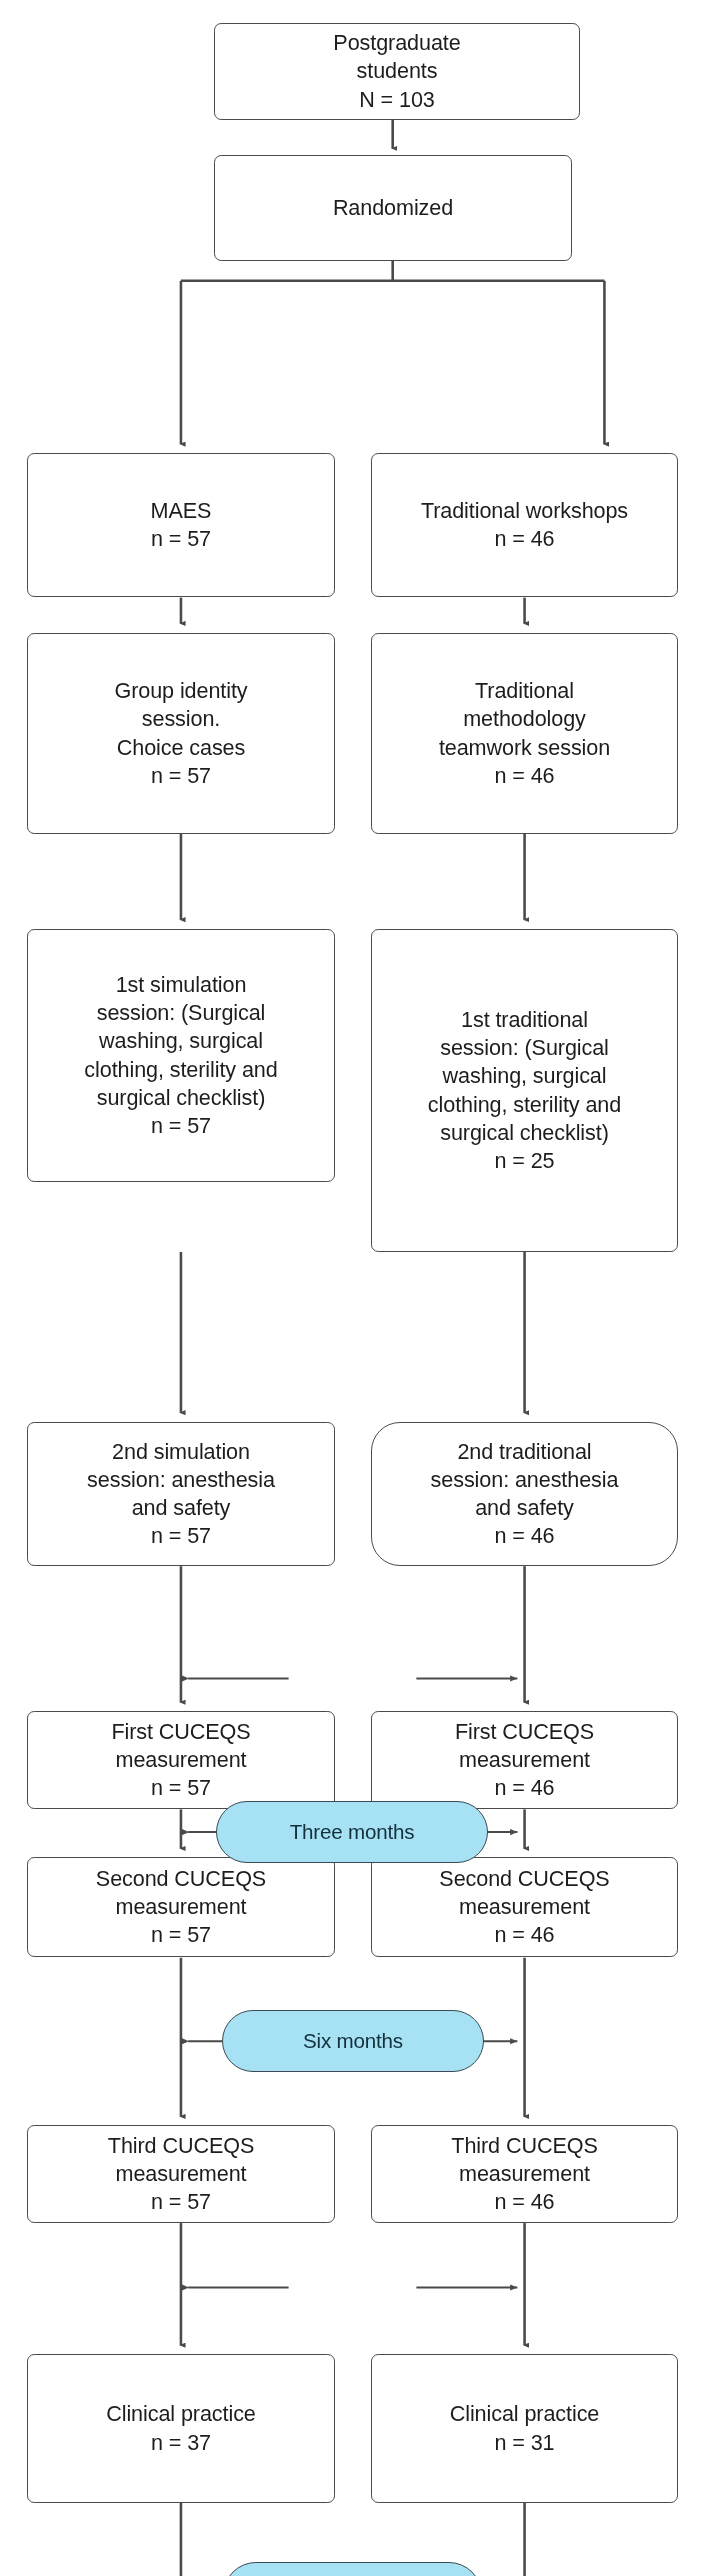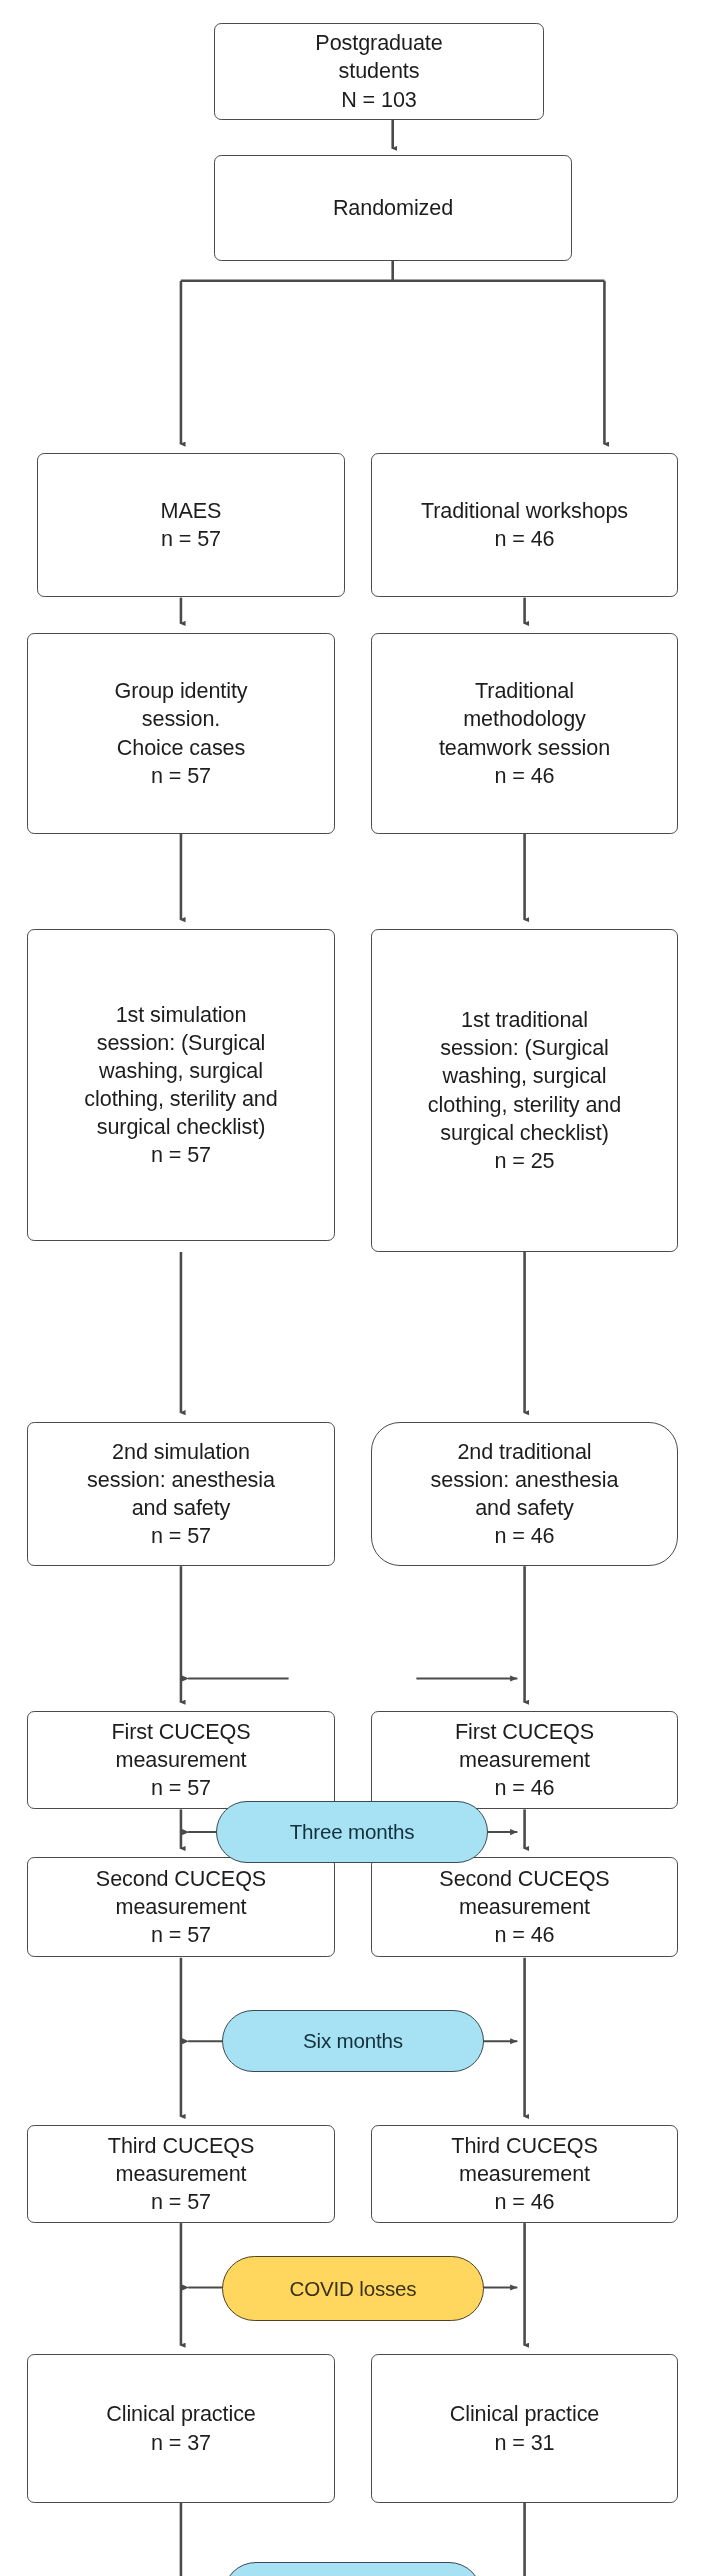--- a/index.html
+++ b/index.html
@@ -125,31 +125,31 @@
       <line x1="560" y1="4440" x2="365" y2="4440" stroke-width="4" marker-end="url(#arrowL)"></line>
       <line x1="808" y1="4440" x2="1004" y2="4440" stroke-width="4" marker-end="url(#arrowR)"></line>
 
       <line x1="351" y1="4718" x2="351" y2="5342" marker-end="url(#arrowDown)"></line>
       <line x1="1018" y1="4718" x2="1018" y2="5342" marker-end="url(#arrowDown)"></line>
       <line x1="560" y1="5036" x2="365" y2="5036" stroke-width="4" marker-end="url(#arrowL)"></line>
       <line x1="808" y1="5036" x2="1004" y2="5036" stroke-width="4" marker-end="url(#arrowR)"></line>
     </g>
   </svg>
 
-  <div class="node" style="left:214px;top:23px;width:330px;height:97px;">
+  <div class="node" style="left:214px;top:23px;width:366px;height:97px;">
     <span class="txt">Postgraduate
 students
 N = 103</span>
   </div>
 
   <div class="node" style="left:214px;top:155px;width:358px;height:106px;">
     <span class="txt">Randomized</span>
   </div>
 
-  <div class="node" style="left:37px;top:453px;width:308px;height:144px;">
+  <div class="node" style="left:27px;top:453px;width:308px;height:144px;">
     <span class="txt">MAES
 n = 57</span>
   </div>
 
   <div class="node" style="left:371px;top:453px;width:307px;height:144px;">
     <span class="txt">Traditional workshops
 n = 46</span>
   </div>
 
   <div class="node" style="left:27px;top:633px;width:308px;height:201px;">
@@ -159,21 +159,21 @@
 n = 57</span>
   </div>
 
   <div class="node" style="left:371px;top:633px;width:307px;height:201px;">
     <span class="txt">Traditional
 methodology
 teamwork session
 n = 46</span>
   </div>
 
-  <div class="node" style="left:27px;top:929px;width:308px;height:312px;">
+  <div class="node" style="left:27px;top:929px;width:308px;height:253px;">
     <span class="txt">1st simulation
 session: (Surgical
 washing, surgical
 clothing, sterility and
 surgical checklist)
 n = 57</span>
   </div>
 
   <div class="node" style="left:371px;top:929px;width:307px;height:323px;">
     <span class="txt">1st traditional
@@ -246,22 +246,19 @@
 
 
   <div class="pill blue" style="left:222px;top:2010px;width:262px;height:62px;">
     <span>Six months</span>
   </div>
 
   <div class="pill blue" style="left:216px;top:1801px;width:272px;height:62px;">
     <span>Three months</span>
   </div>
 
-  <div class="pill yellow" style="left:222px;top:2256px;width:262px;height:65px;">
-    <span>COVID losses</span>
-  </div>
 
   <div class="pill blue" style="left:223px;top:2562px;width:259px;height:66px;">
     
   </div>
 
 </div>
 
 
 </body></html>

